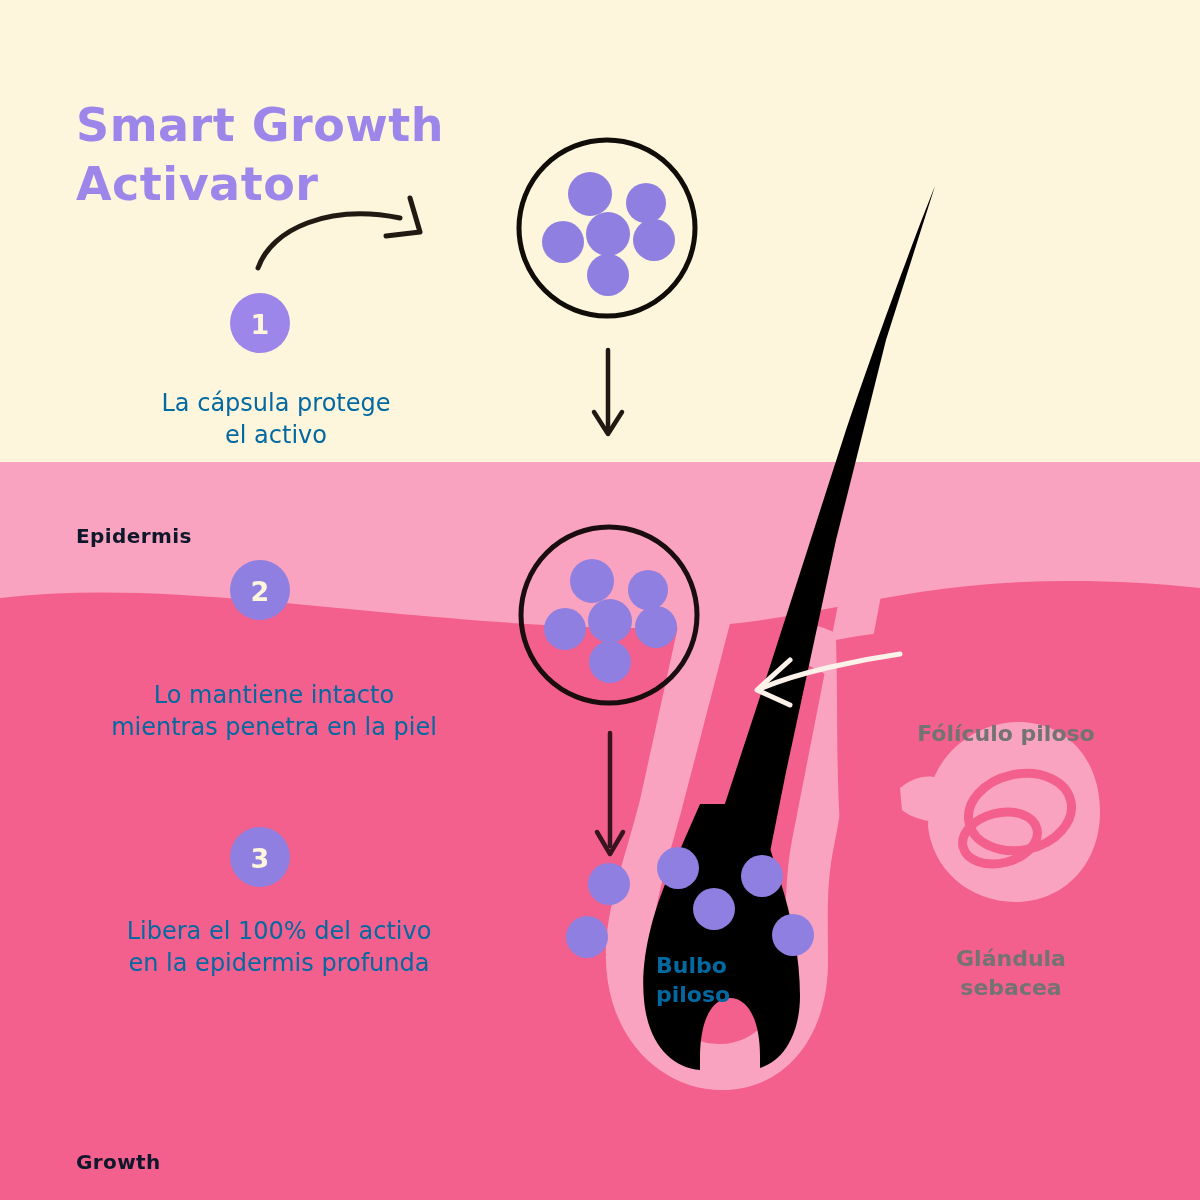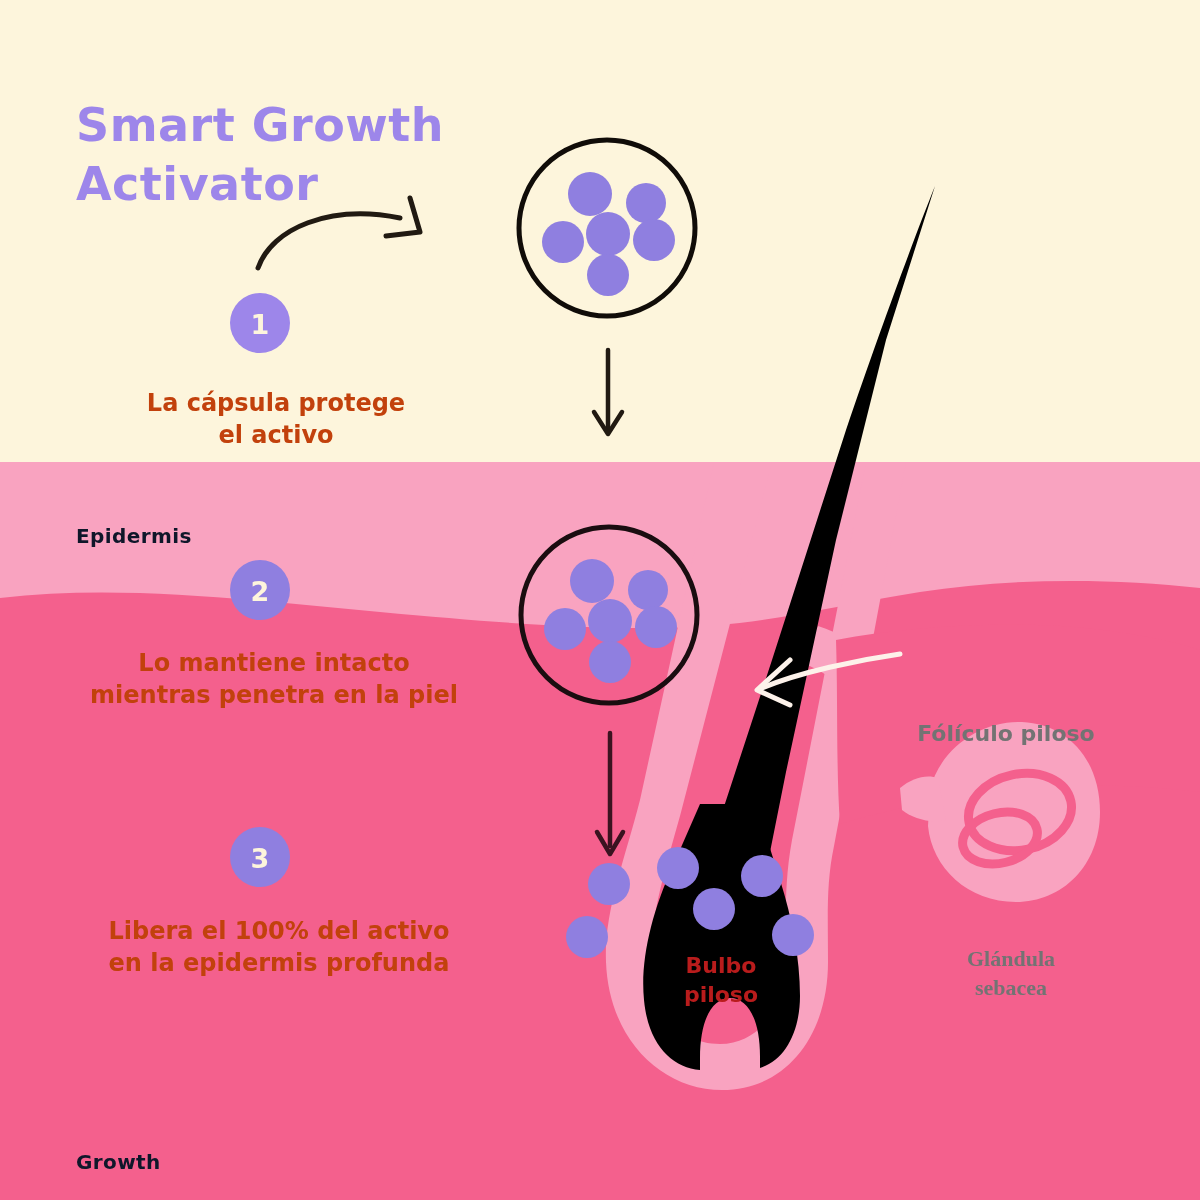--- a/index.html
+++ b/index.html
@@ -31,56 +31,55 @@
     left: 60px;
     top: 80px;
     font-size: 46px;
     font-weight: 700;
     line-height: 1.28;
     letter-spacing: 0.5px;
     color: #9d86ea;
   }
   .step-text {
     font-size: 24px;
-    font-weight: 700;
-    color: #c2410c;
+    font-weight: 400;
+    color: #0369a1;
     text-align: center;
     line-height: 1.32;
   }
   .step1-text { left: 60px; top: 372px; width: 400px; }
-  .step2-text { left: 48px; top: 632px; width: 420px; }
+  .step2-text { left: 48px; top: 664px; width: 420px; }
   .step3-text { left: 48px; top: 900px; width: 430px; }
 
   .layer-label {
     font-size: 20px;
     font-weight: 700;
     color: #0f172a;
     letter-spacing: 0.4px;
   }
   .lbl-epidermis { left: 60px; top: 508px; }
   .lbl-dermis    { left: 60px; top: 1134px; }
 
   .anat-label {
     font-size: 22px;
     font-weight: 700;
     color: #737373;
     text-align: center;
     line-height: 1.33;
   }
   .lbl-follicle { left: 860px; top: 703px; width: 260px; }
-  .lbl-gland    { left: 900px; top: 928px; width: 190px; font-family: Liberation Serif, serif; }
+  .lbl-gland    { left: 900px; top: 928px; width: 190px; }
 
   .bulb-label {
     left: 640px;
     top: 935px;
     width: 130px;
     font-size: 22px;
     font-weight: 700;
-    color: #b91c1c;
-    text-align: center;
+    color: #0369a1;
     line-height: 1.33;
   }
 </style>
 </head>
 <body>
 
 <div id="stage">
 
   <svg id="scene" viewBox="0 0 1200 1200" xmlns="http://www.w3.org/2000/svg">
 

